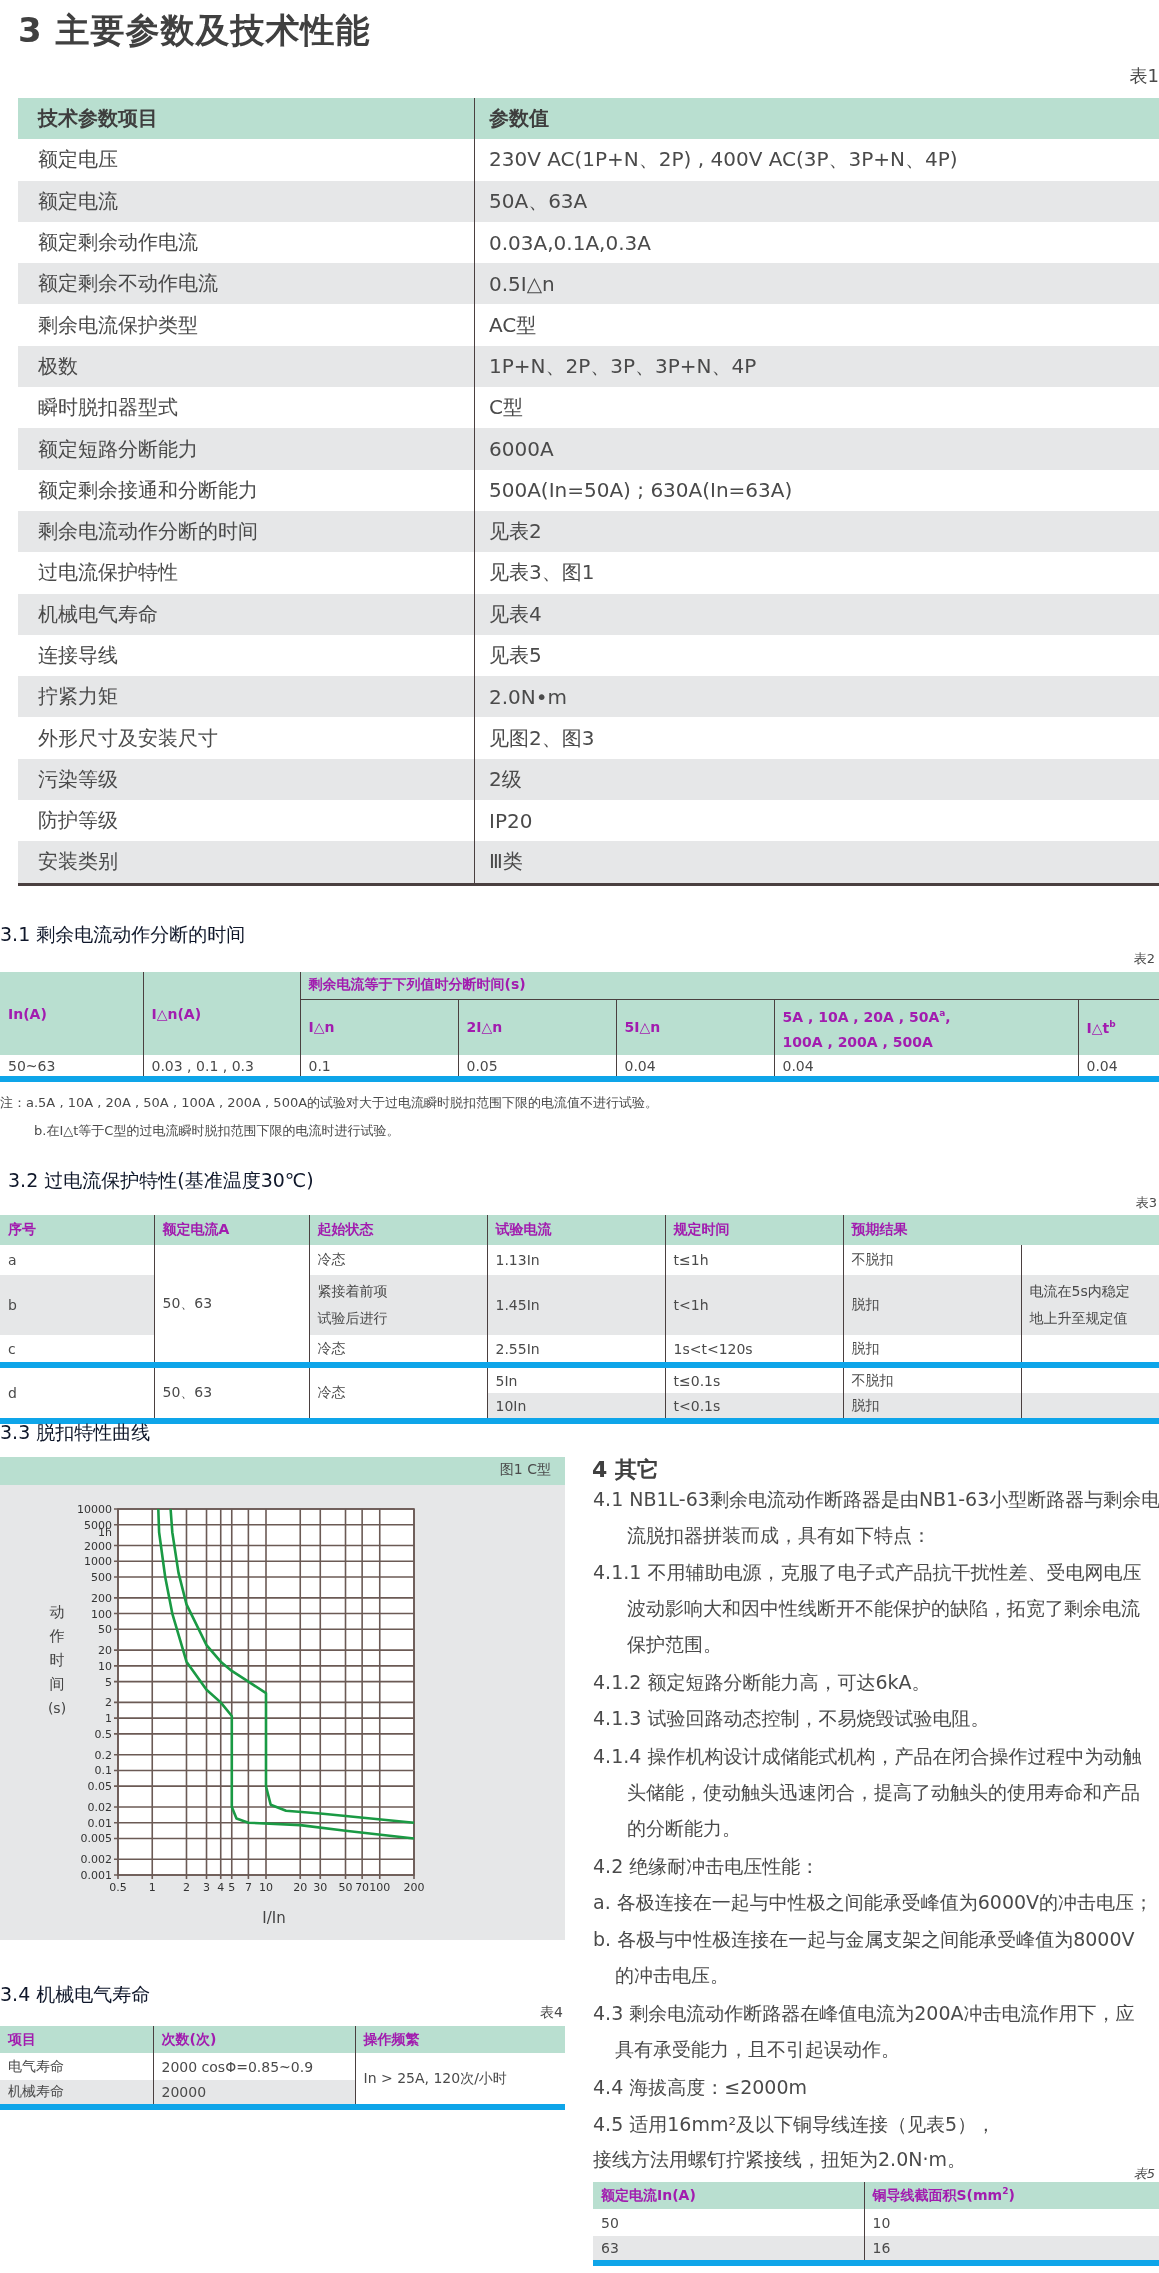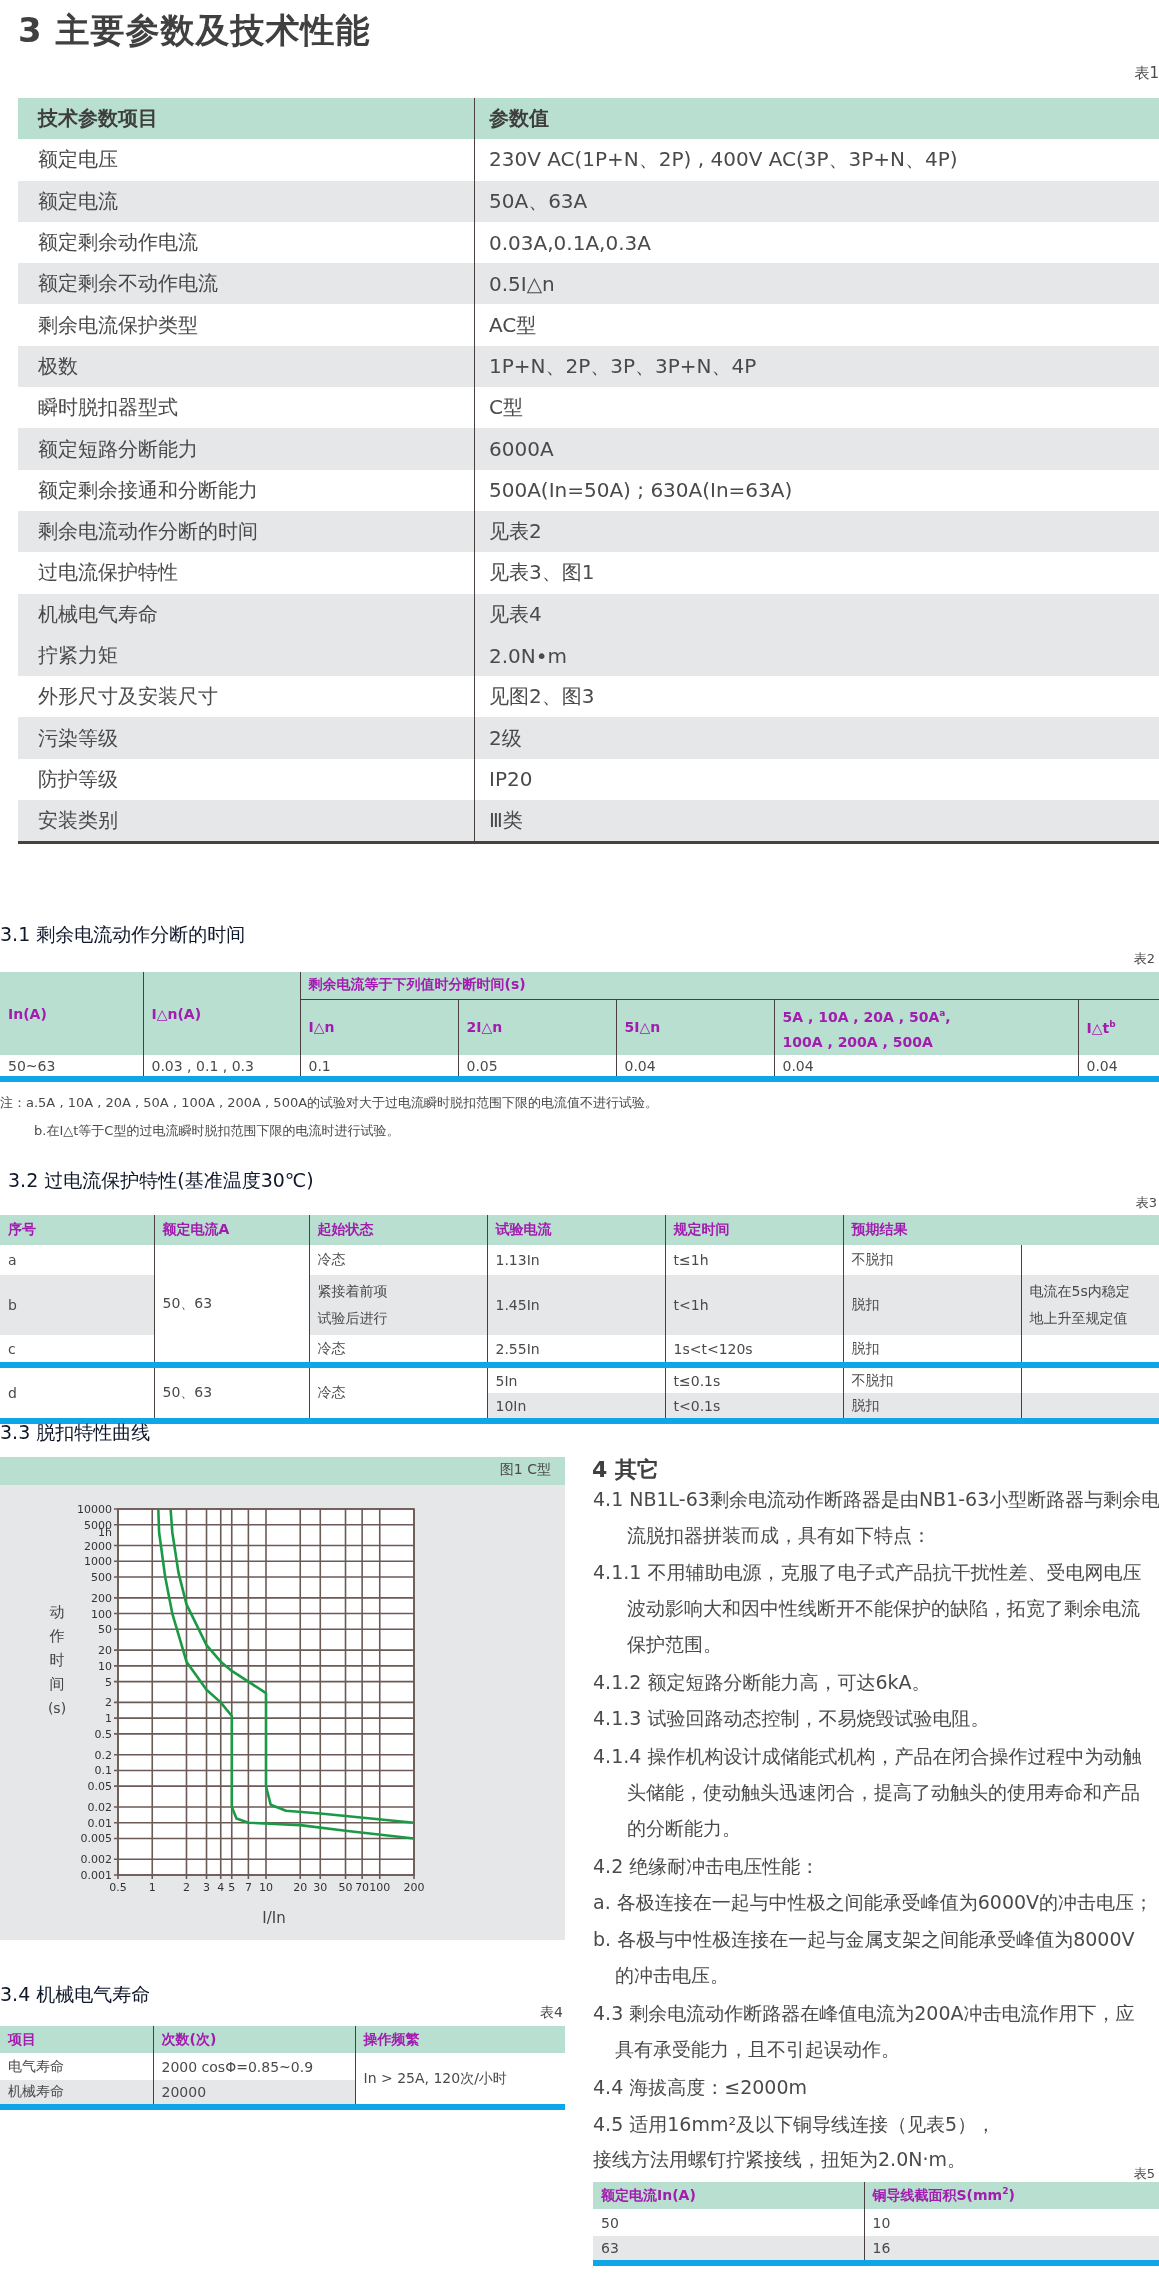--- a/index.html
+++ b/index.html
@@ -1,20 +1,20 @@
 <!DOCTYPE html>
 <html><head>
 <meta charset="utf-8">
 <style>
   * { box-sizing: border-box; margin: 0; padding: 0; }
   html, body { width: 1159px; height: 2273px; background: #ffffff; overflow: hidden; }
   body { position: relative; font-family: "DejaVu Sans", "Liberation Sans", sans-serif; color: #4a4a4a; }
   .abs { position: absolute; }
   .title-main { left: 18px; top: 8px; font-size: 34px; font-weight: bold; color: #404040; letter-spacing: 1px; }
-  .table-no { font-size: 15px; color: #4a4a4a; text-align: right; }
+  .table-no { font-size: 18px; color: #4a4a4a; text-align: right; }
   .sec-title { font-size: 19px; color: #0f172a; }
   .green { background: #b9dfd0; }
   .grey { background: #e6e7e8; }
   .white { background: #ffffff; }
 
   
   .t1 { left: 18px; top: 98px; width: 1141px; }
   .t1 .row { display: flex; height: 41.3px; align-items: center; }
   .t1 .row .c1 { width: 457px; padding-left: 20px; font-size: 20px; border-right: 1.5px solid #4a4040; height: 100%; display:flex; align-items:center; }
   .t1 .row .c2 { flex: 1; padding-left: 14px; font-size: 20px; height: 100%; display:flex; align-items:center; }
@@ -88,20 +88,24 @@
       <div class="c1">剩余电流动作分断的时间</div>
       <div class="c2">见表2</div>
     </div>
     <div class="row white">
       <div class="c1">过电流保护特性</div>
       <div class="c2">见表3、图1</div>
     </div>
     <div class="row grey">
       <div class="c1">机械电气寿命</div>
       <div class="c2">见表4</div>
+    </div>
+    <div class="row white">
+      <div class="c1">连接导线</div>
+      <div class="c2">见表5</div>
     </div>
     <div class="row grey">
       <div class="c1">拧紧力矩</div>
       <div class="c2">2.0N•m</div>
     </div>
     <div class="row white">
       <div class="c1">外形尺寸及安装尺寸</div>
       <div class="c2">见图2、图3</div>
     </div>
     <div class="row grey">
@@ -363,21 +367,21 @@
     <div class="abs para" style="left: 593px; top: 1890px;">a. 各极连接在一起与中性极之间能承受峰值为6000V的冲击电压；</div>
     <div class="abs para" style="left: 593px; top: 1927px;">b. 各极与中性极连接在一起与金属支架之间能承受峰值为8000V</div>
     <div class="abs para" style="left: 615px; top: 1963px;">的冲击电压。</div>
     <div class="abs para" style="left: 593px; top: 2001px;">4.3 剩余电流动作断路器在峰值电流为200A冲击电流作用下，应</div>
     <div class="abs para" style="left: 615px; top: 2037px;">具有承受能力，且不引起误动作。</div>
     <div class="abs para" style="left: 593px; top: 2075px;">4.4 海拔高度：≤2000m</div>
     <div class="abs para" style="left: 593px; top: 2112px;">4.5 适用16mm²及以下铜导线连接（见表5），</div>
     <div class="abs para" style="left: 593px; top: 2147px;">接线方法用螺钉拧紧接线，扭矩为2.0N·m。</div>
   </div>
 
-<div class="abs table-no" style="right:4px;top:2165px;font-size:13px;">表5</div>
+<div class="abs table-no" style="right:4px;top:2165px;font-size:13px;font-style:italic;">表5</div>
 <table class="tb" style="left:593px;top:2182px;width:566px;">
   <colgroup>
       <col style="width:271px">
       <col style="width:295px">
     </colgroup>
   <tbody>
       <tr class="green" style="height:27px;">
     <th>额定电流In(A)</th>
     <th class="vl"><span>铜导线截面积S(mm</span><sup>2</sup><span>)</span></th>
   </tr>

